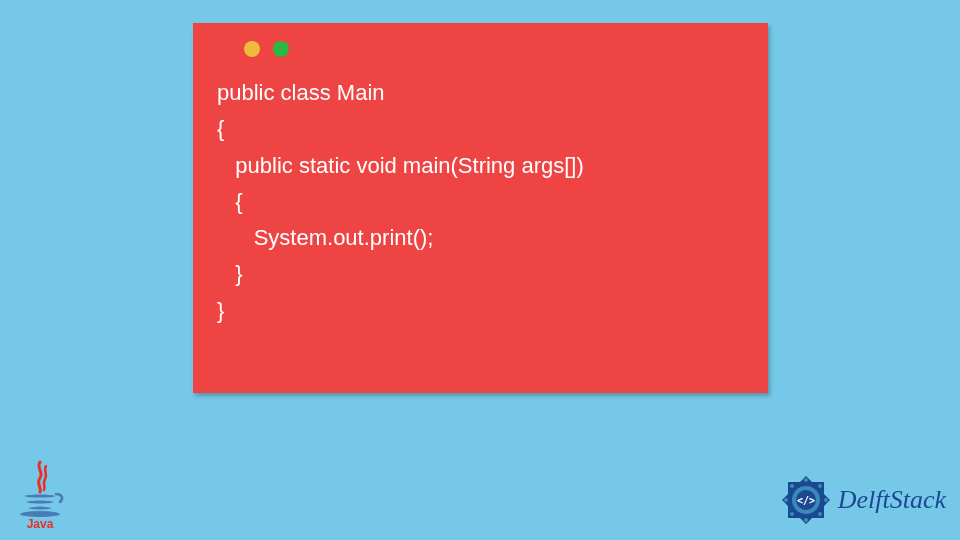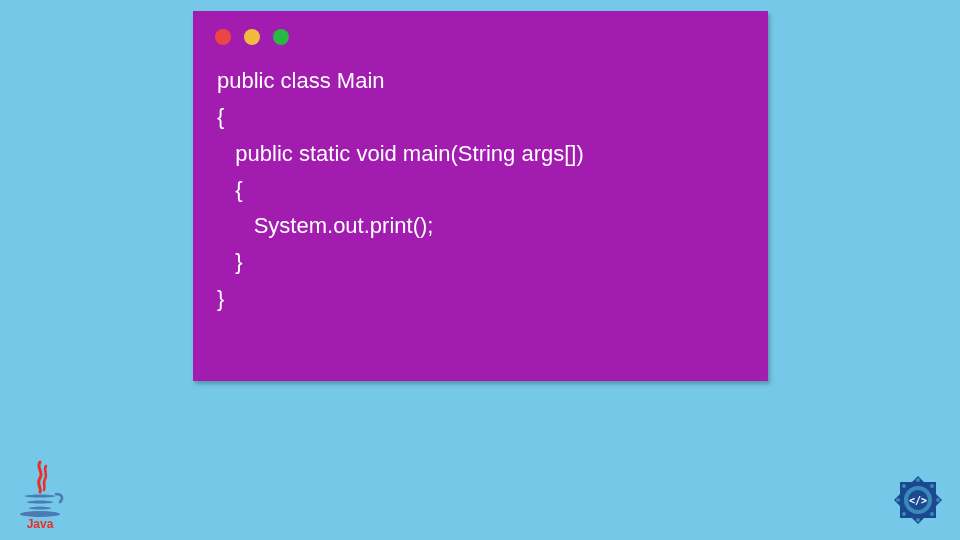--- a/index.html
+++ b/index.html
@@ -11,24 +11,24 @@
       width: 960px;
       height: 540px;
       background: #76c8e8;
       position: relative;
       font-family: Arial, Helvetica, sans-serif;
       overflow: hidden;
     }
     .code-window {
       position: absolute;
       left: 193px;
-      top: 11px;
+      top: 23px;
       width: 575px;
       height: 370px;
-      background: #a21caf;
+      background: #ef4444;
       box-shadow: 2px 3px 4px rgba(0,0,0,0.25);
     }
     .traffic-lights {
       display: flex;
       gap: 13px;
       padding: 18px 22px 10px 22px;
     }
     .traffic-light {
       width: 16px;
       height: 16px;
@@ -114,13 +114,14 @@
       <circle cx="0" cy="-20" r="2" fill="#3a8ab8"></circle>
       <circle cx="14" cy="-14" r="2" fill="#3a8ab8"></circle>
       <circle cx="20" cy="0" r="2" fill="#3a8ab8"></circle>
       <circle cx="14" cy="14" r="2" fill="#3a8ab8"></circle>
       <circle cx="0" cy="20" r="2" fill="#3a8ab8"></circle>
       <circle cx="-14" cy="14" r="2" fill="#3a8ab8"></circle>
       <circle cx="-20" cy="0" r="2" fill="#3a8ab8"></circle>
       <circle cx="-14" cy="-14" r="2" fill="#3a8ab8"></circle>
     </g>
   </svg>
+  <span class="delft-text">DelftStack</span>
 </div>
 
 </body></html>

